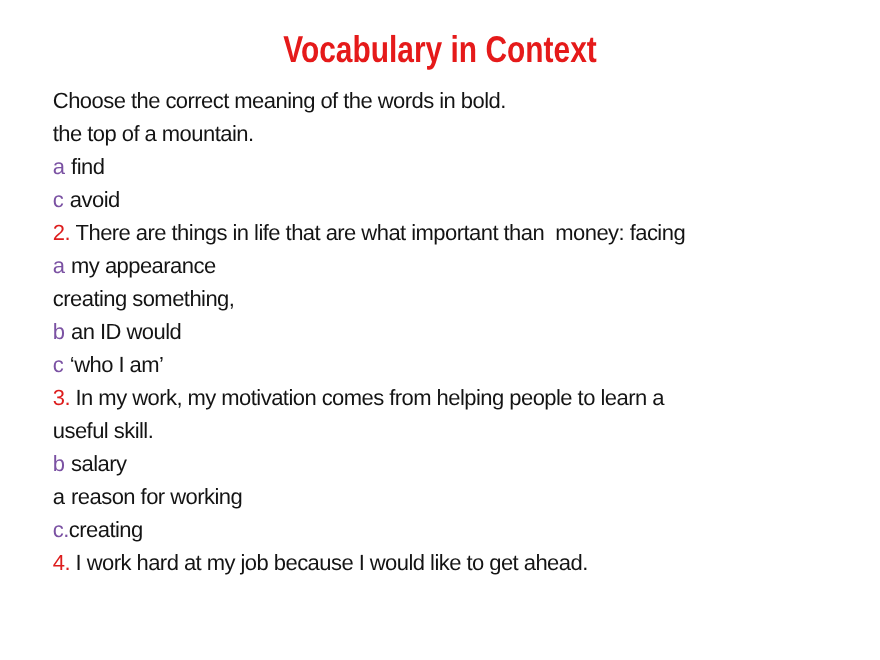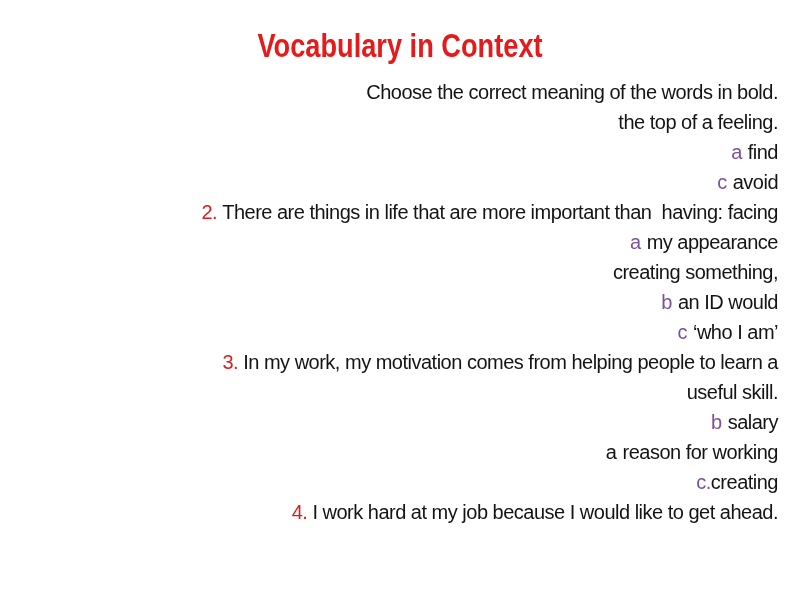--- a/index.html
+++ b/index.html
@@ -10,44 +10,43 @@
   .title{
     position:absolute;top:26px;left:0;width:100%;margin:0;
     text-align:center;font-size:34px;font-weight:bold;color:#e51a1a;
     transform:scaleX(0.8);transform-origin:center;
     letter-spacing:0px;white-space:pre;
   }
   .content{position:absolute;left:48px;top:77px;width:730px;}
   .line{
     height:30px;line-height:30px;font-size:20px;letter-spacing:-0.5px;
     white-space:pre;
-    text-align:right;
   }
   .qnum{color:#dd1d1d;margin-right:5px;}
   .letter{color:#7b52a3;margin-right:6px;}
   .letter.plain{color:#141414;}
   .letter.nogap{margin-right:0;}
 </style>
 </head>
 <body>
 
 <div class="slide">
 
   <h1 class="title">Vocabulary in Context</h1>
 
   <div class="content">
 
     <div class="line">Choose the correct meaning of the words in bold.</div>
 
-    <div class="line">the top of a feeling.</div>
+    <div class="line">the top of a mountain.</div>
 
     <div class="line"><span class="letter">a</span><span>find</span></div>
     <div class="line"><span class="letter">c</span><span>avoid</span></div>
 
-    <div class="line"><span class="qnum">2.</span><span>There are things in life that are more important than  having: facing</span></div>
+    <div class="line"><span class="qnum">2.</span><span>There are things in life that are what important than  money: facing</span></div>
     <div class="line"><span class="letter">a</span><span>my appearance</span></div>
 
     <div class="line">creating something,</div>
     <div class="line"><span class="letter">b</span><span>an ID would</span></div>
     <div class="line"><span class="letter">c</span><span>‘who I am’</span></div>
 
     <div class="line"><span class="qnum">3.</span><span>In my work, my motivation comes from helping people to learn a</span></div>
     <div class="line">useful skill.</div>
 
     <div class="line"><span class="letter">b</span><span>salary</span></div>

